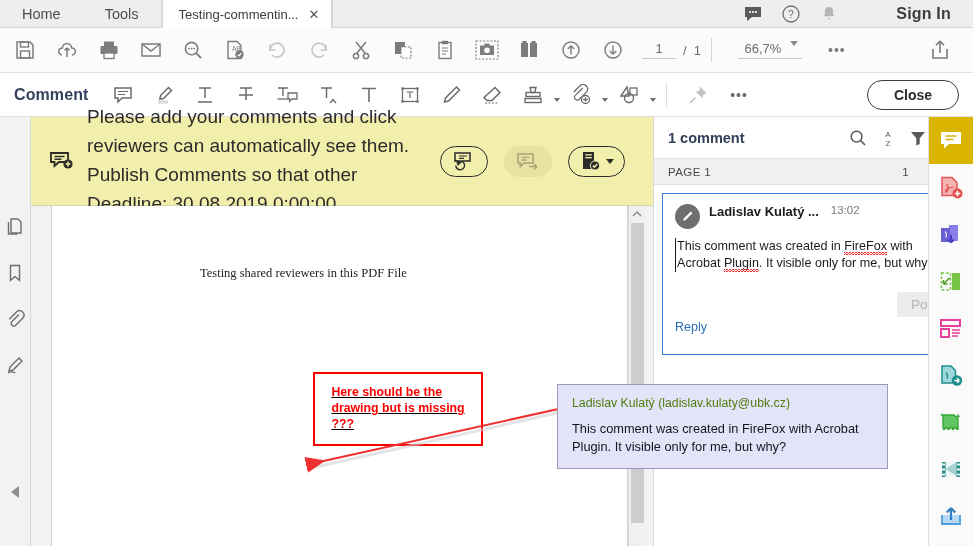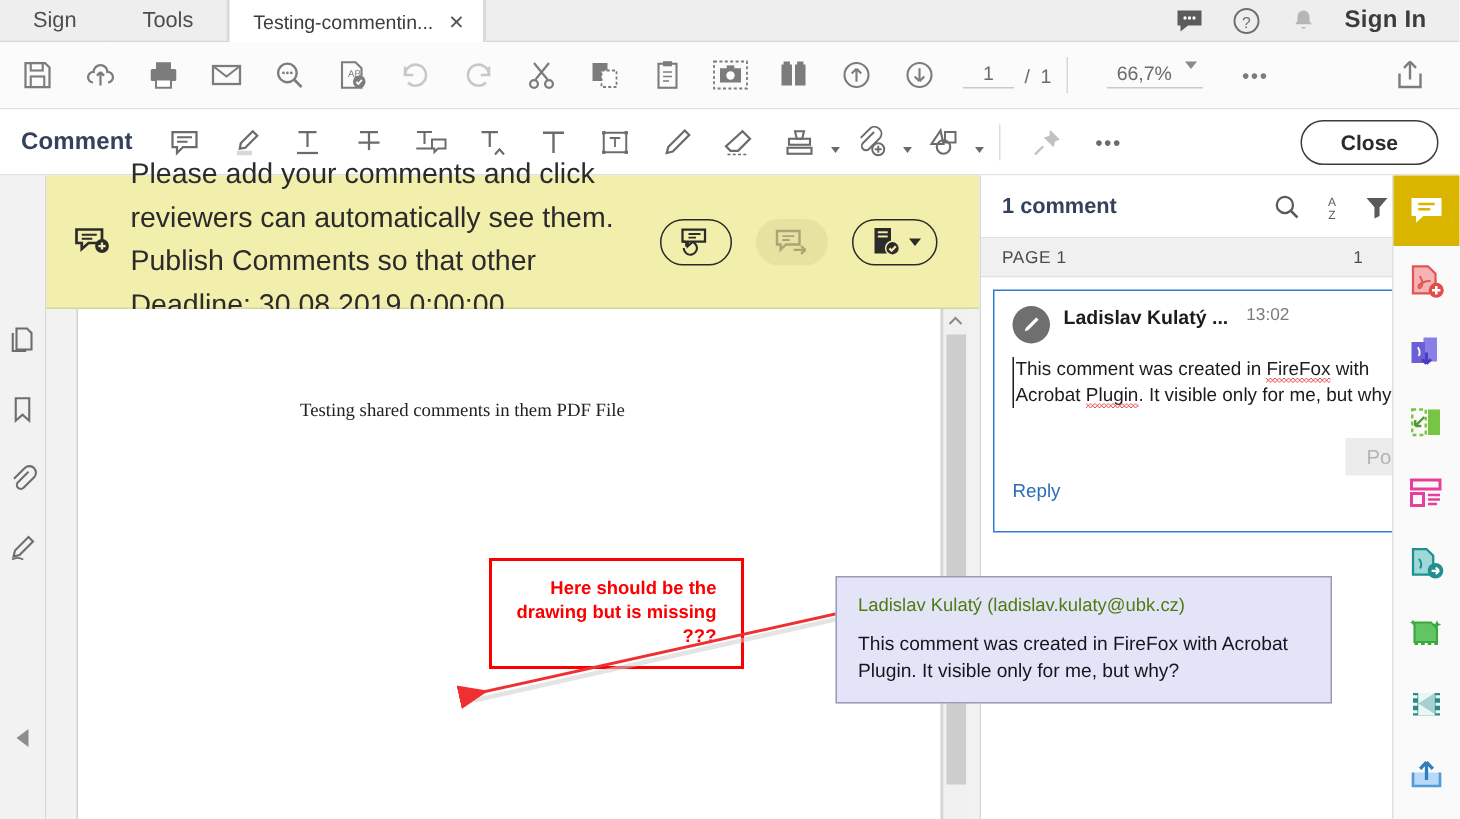--- a/index.html
+++ b/index.html
@@ -32,21 +32,21 @@
     border-left: 1px solid #d6d6d6; border-right: 1px solid #d6d6d6;
     margin-bottom: -1px;
   }
   .tab-close { font-size: 13px; color: #555; line-height: 1; cursor: pointer; }
   .tab-empty { flex: 1; background: #eeeeee; border-left:1px solid #d6d6d6; }
   .tab-right {
     display: flex; align-items: center; gap: 0px;
     padding-right: 8px; background: #eeeeee;
   }
   .tab-ic { width: 38px; display:flex; align-items:center; justify-content:center; color:#6e6e6e; }
-  .signin { font-size: 16px; color: #3c3c3c; font-weight: 600; padding: 0 14px 0 8px; letter-spacing: .2px;}
+  .signin { font-size: 16px; color: #3c3c3c; font-weight: 600; padding: 0 14px 0 8px; letter-spacing: .2px; margin-left: 40px;}
 
   
   .toolbar {
     height: 45px; background: #fbfbfb;
     display: flex; align-items: center;
     border-bottom: 1px solid #e0e0e0;
     padding-left: 4px;
   }
   .tb-btn {
     width: 42px; height: 40px;
@@ -139,25 +139,26 @@
     flex: 1; background: #ffffff;
     border-left: 1px solid #d0d0d0; border-right: 1px solid #d0d0d0;
     position: relative; overflow:hidden;
   }
   .doc-heading {
     position:absolute; left: 148px; top: 60px;
     font-family: "Liberation Serif", serif;
     font-size: 12.5px; color: #222; white-space: nowrap;
   }
   .redbox {
-    position:absolute; left: 274px; top: 166px;
+    position:absolute; left: 261px; top: 166px;
     width: 170px; height: 74px;
     border: 2.5px solid #fa0000;
     display:flex; align-items:center; justify-content:center;
-    text-align:right;
+    text-align:left;
+    text-decoration:underline;
   }
   .redbox span {
     color: #fa0000; font-weight: 700; font-size: 12.3px;
     line-height: 1.28; font-family: "Liberation Sans", sans-serif;
   }
   .arrow-svg { position:absolute; left:0; top:0; pointer-events:none; }
 
   
   .vscroll {
     width: 17px; background: #f0f0f0; border-left:1px solid #dcdcdc;
@@ -253,21 +254,21 @@
     width: 45px; height: 47px; display:flex; align-items:center; justify-content:center;
     cursor:pointer; flex:none;
   }
   .rr-btn.active { background: #d9b500; }
 </style>
 </head>
 <body>
 
 <div class="tabbar">
   <div class="tab-home">
-    <span>Sign</span>
+    <span>Home</span>
   </div>
   <div class="tab-tools">
     <span>Tools</span>
   </div>
   <div class="tab-doc">
     <span>Testing-commentin...</span>
     <span class="tab-close">✕</span>
   </div>
   <div class="tab-empty"></div>
   <div class="tab-right">
@@ -597,21 +598,21 @@
               <path d="M13.9 15.6l1.5 1.5 2.8-3" stroke="#f2eeab" stroke-width="1.5" fill="none"></path>
             </svg>
           <span style="display:inline-block;width:0;height:0;border-left:4px solid transparent;border-right:4px solid transparent;border-top:5px solid #2b2b2b;"></span>
         </div>
       </div>
     </div>
 
     <div class="viewer">
       <div class="vgutter"></div>
       <div class="page">
-        <div class="doc-heading">Testing shared comments in them PDF File</div>
+        <div class="doc-heading">Testing shared reviewers in this PDF File</div>
 
         <div class="redbox">
           <span>
             <span>Here should be the</span><br>
             <span>drawing but is missing</span><br>
             <span>???</span>
           </span>
         </div>
 
         <svg class="arrow-svg" width="620" height="429">

